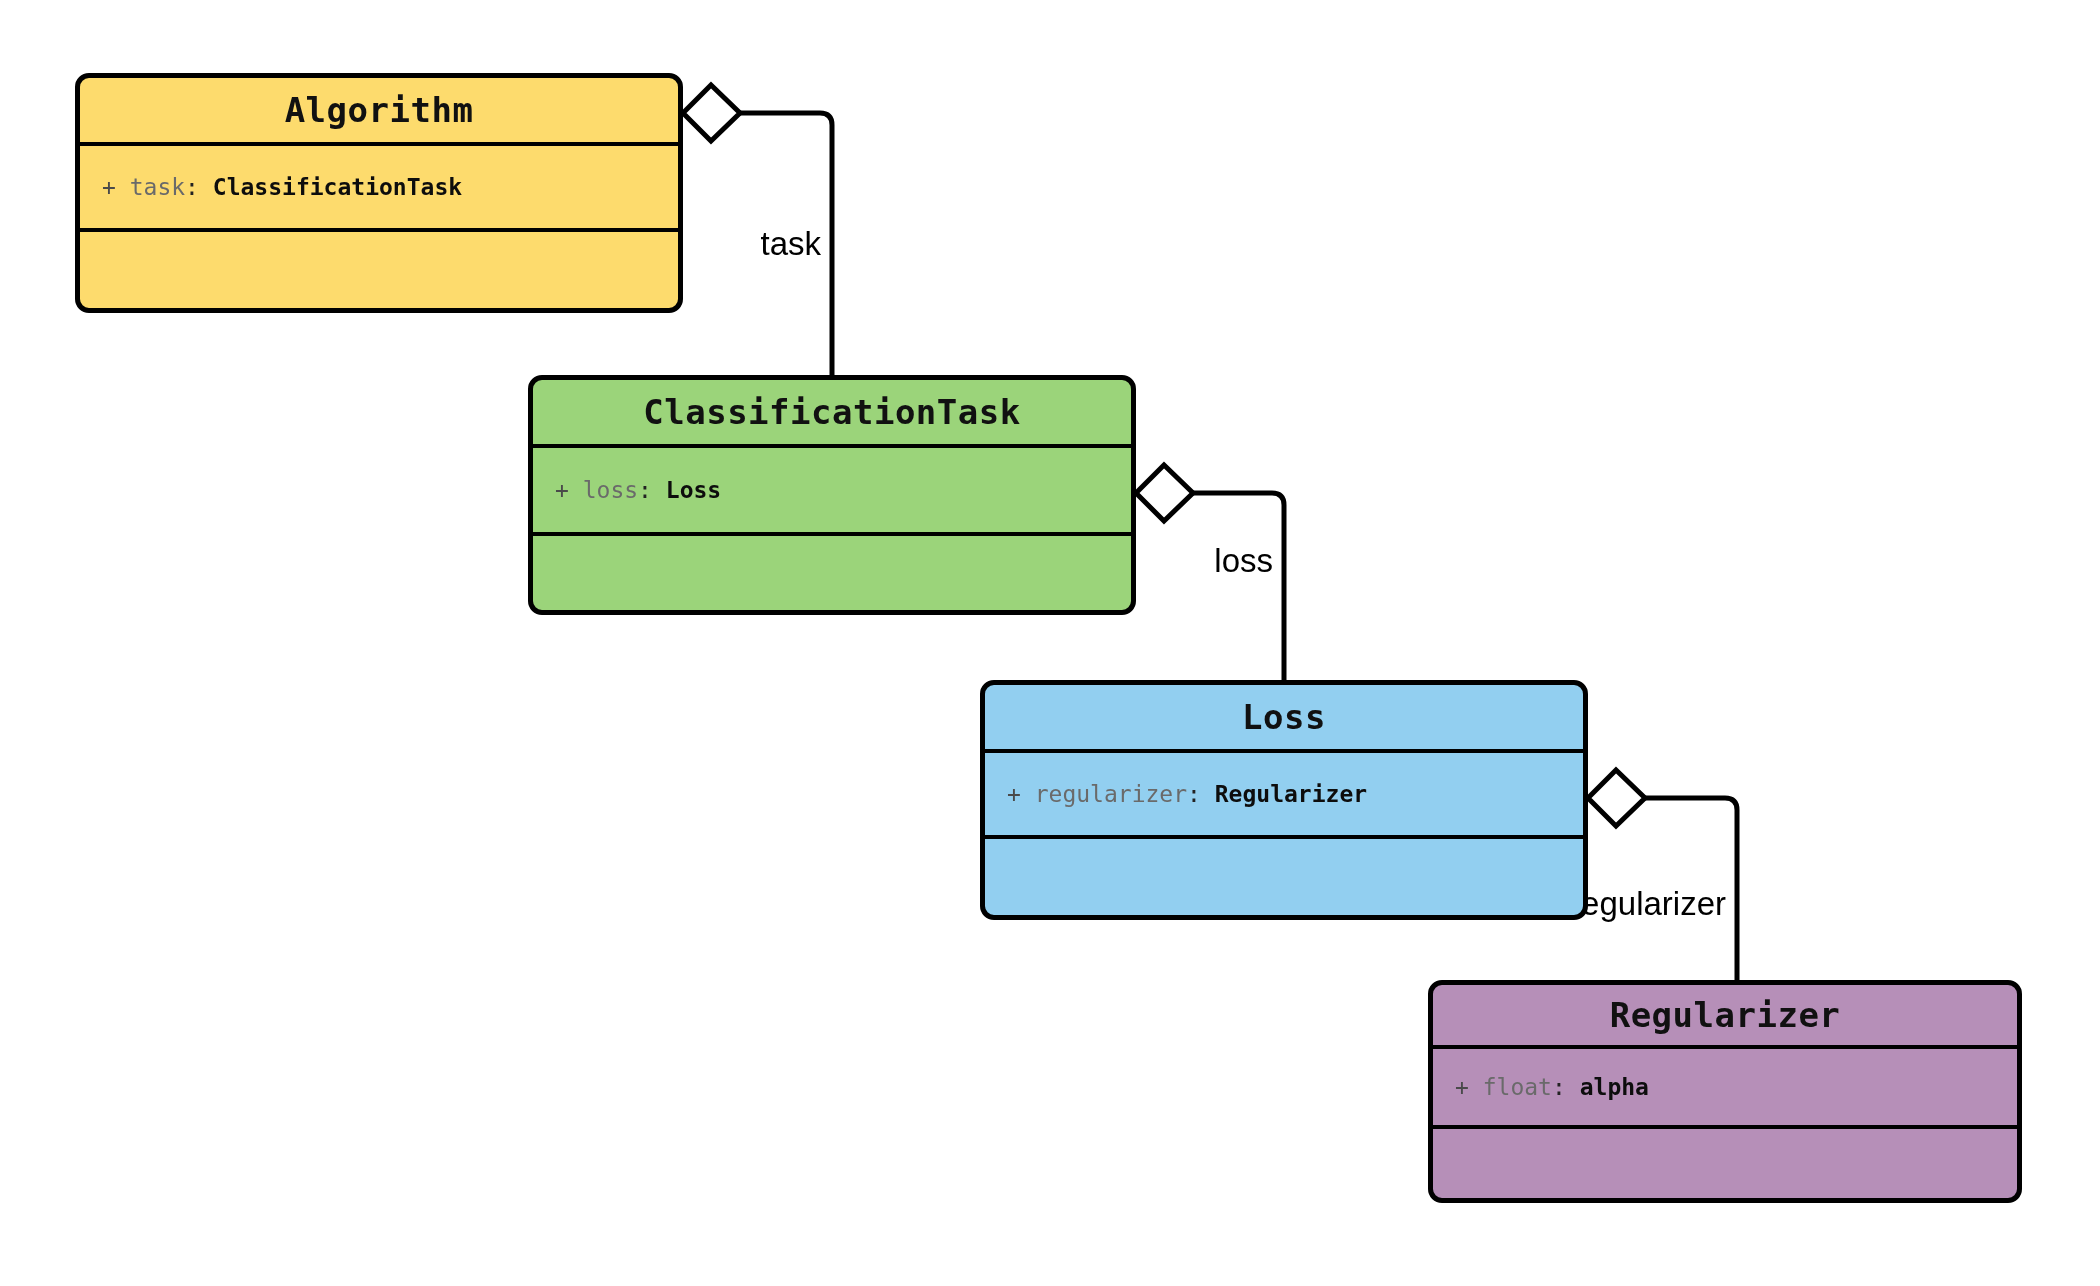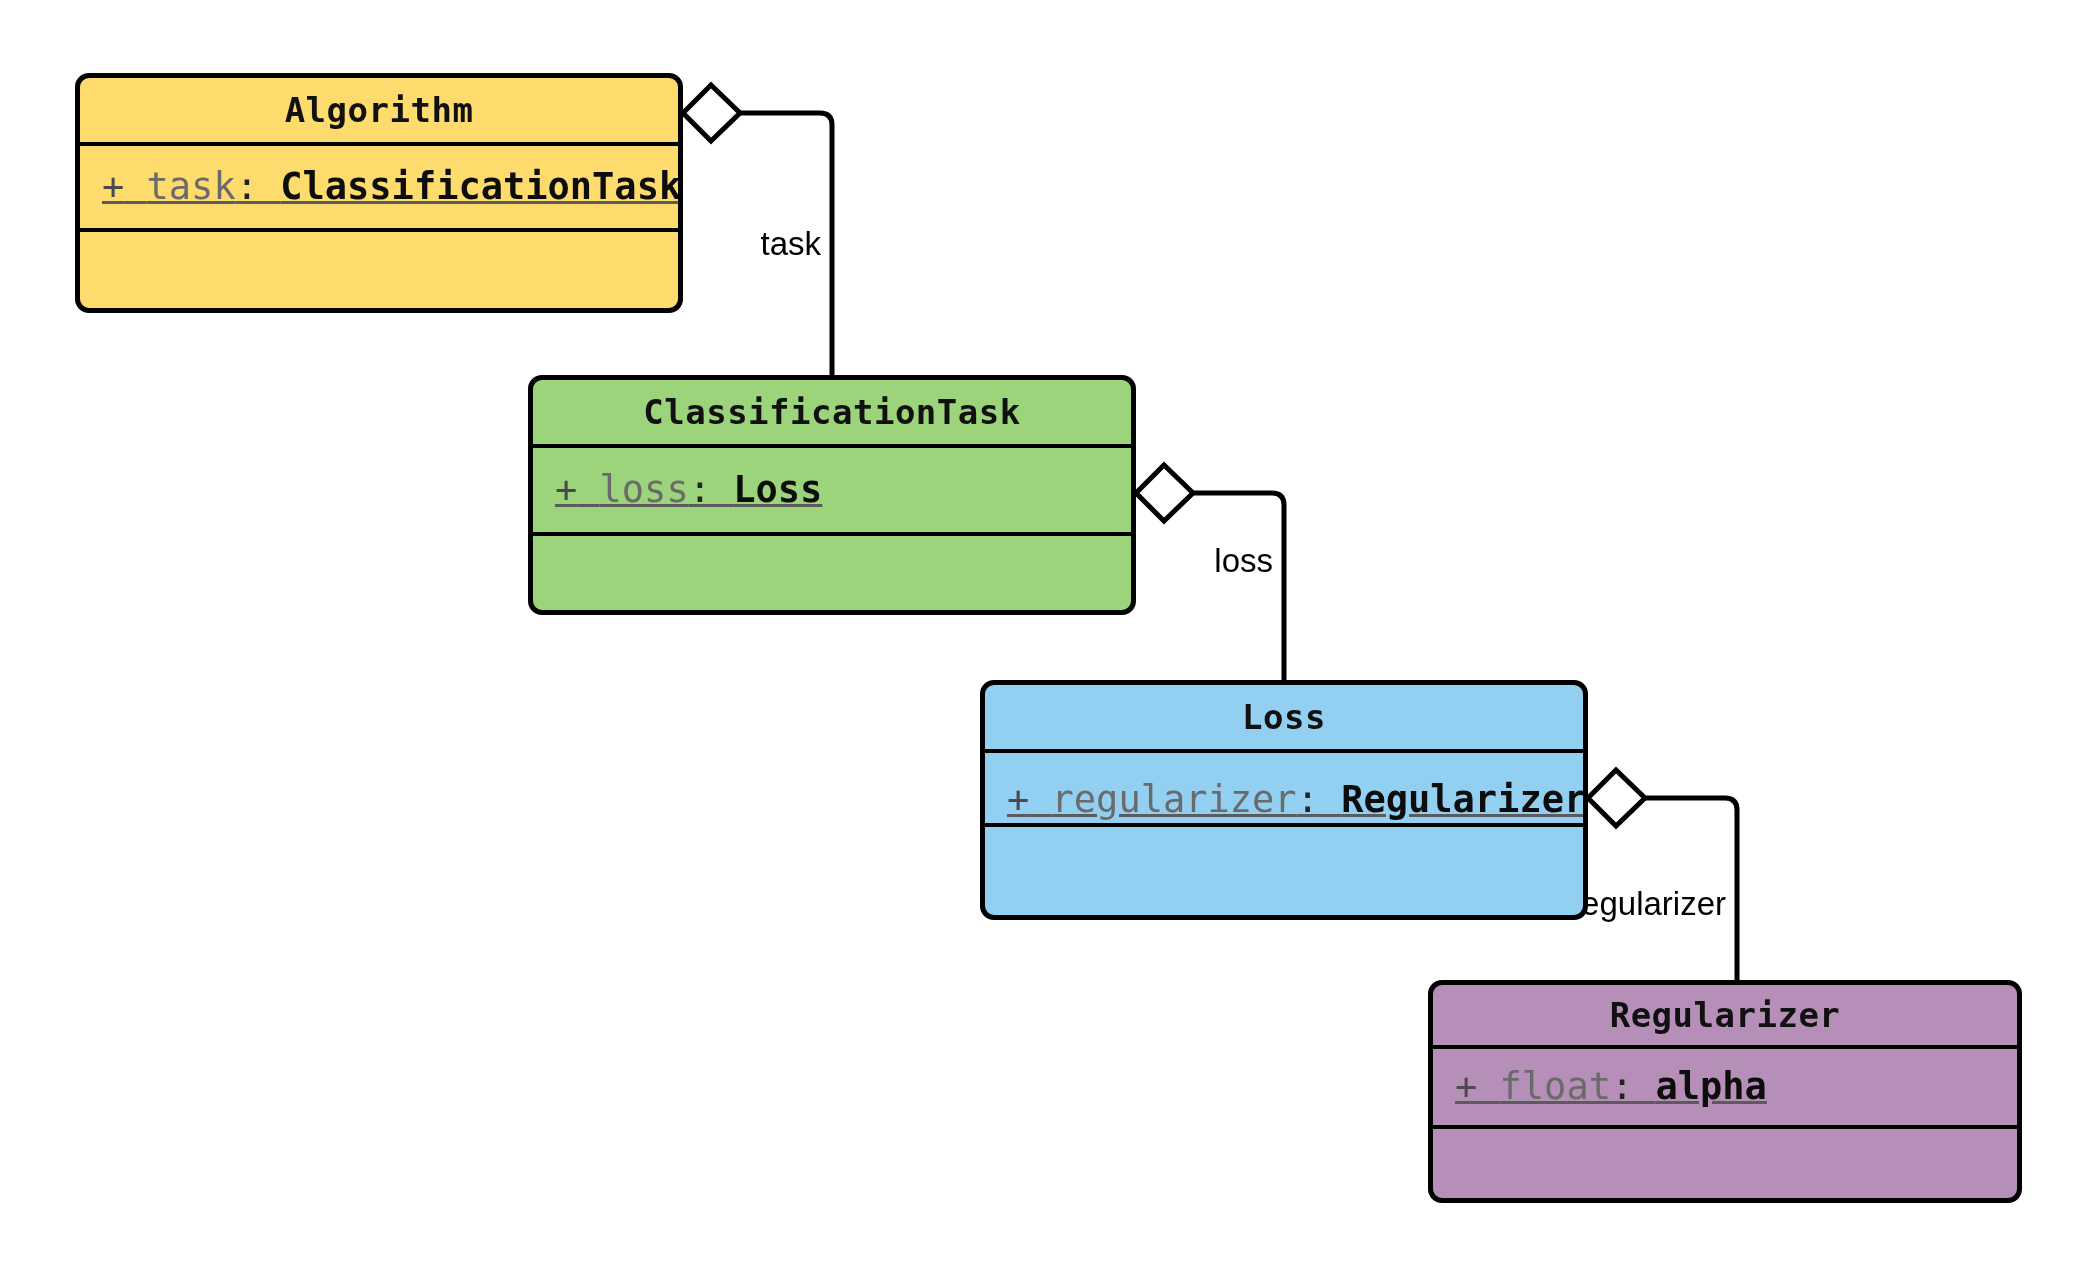--- a/index.html
+++ b/index.html
@@ -83,25 +83,24 @@
   .uml-attrs {
     box-sizing: border-box;
     display: flex;
     flex-direction: column;
     justify-content: center;
     border-bottom: 4px solid #000000;
     padding: 0 22px;
   }
   .uml-attr-row {
     font-family: "DejaVu Sans Mono", "Liberation Mono", monospace;
-    font-size: 37px;
+    font-size: 23px;
     line-height: 1.25;
     white-space: nowrap;
     color: #5b5b5b;
-    text-decoration: underline;
   }
   .uml-attr-vis { color: #4a4a4a; }
   .uml-attr-name { color: #6a6a6a; }
   .uml-attr-sep { color: #222222; }
   .uml-attr-type {
     color: #0d0d0d;
     font-weight: bold;
   }
   .uml-methods {
     box-sizing: border-box;
@@ -121,21 +120,21 @@
     background: #9BD47A;
   }
   #class-classificationtask .uml-class-name { height: 68px; }
   #class-classificationtask .uml-attrs { height: 88px; }
 
   #class-loss {
     left: 980px; top: 680px; width: 608px; height: 240px;
     background: #92CFF0;
   }
   #class-loss .uml-class-name { height: 68px; }
-  #class-loss .uml-attrs { height: 74px; justify-content: flex-end; }
+  #class-loss .uml-attrs { height: 86px; }
 
   #class-regularizer {
     left: 1428px; top: 980px; width: 594px; height: 223px;
     background: #B68FB8;
   }
   #class-regularizer .uml-class-name { height: 64px; }
   #class-regularizer .uml-attrs { height: 80px; }
 </style>
 </head>
 <body>

